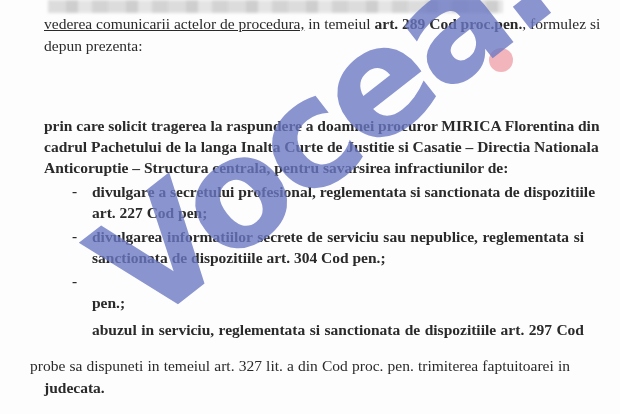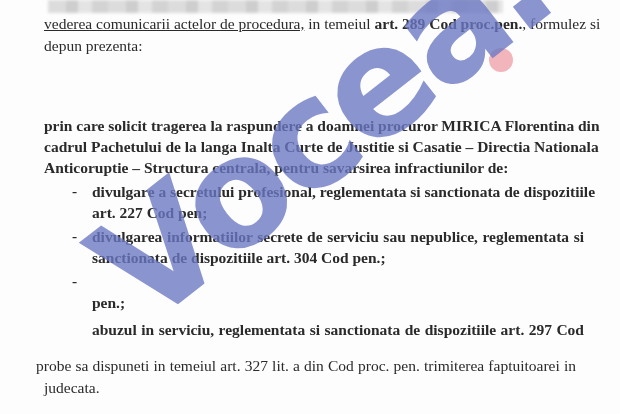--- a/index.html
+++ b/index.html
@@ -57,20 +57,20 @@
   <div class="line b" style="left:92px; top:203px;">art. 227 Cod pen;</div>
 
   <div class="bullet" style="left:72px; top:227px;">-</div>
   <div class="line b just" style="left:92px; top:227px; width:492px;">divulgarea informatiilor secrete de serviciu sau nepublice, reglementata si</div>
   <div class="line b" style="left:92px; top:248px;">sanctionata de dispozitiile art. 304 Cod pen.;</div>
 
   <div class="bullet" style="left:72px; top:272px;">-</div>
   <div class="line b just" style="left:92px; top:272px; width:492px;margin-top:48px;">abuzul in serviciu, reglementata si sanctionata de dispozitiile art. 297 Cod</div>
   <div class="line b" style="left:92px; top:293px;">pen.;</div>
 
-  <div class="line just" style="left:36px; top:356px; width:540px;">probe sa dispuneti in temeiul art. 327 lit. a din Cod proc. pen. trimiterea faptuitoarei in</div>
-  <div class="line" style="left:44px; top:378px;">judecata.</div>
+  <div class="line just" style="left:30px; top:356px; width:540px;">probe sa dispuneti in temeiul art. 327 lit. a din Cod proc. pen. trimiterea faptuitoarei in</div>
+  <div class="line" style="left:44px; top:378px;font-weight:bold;">judecata.</div>
 </div>
 
 <div class="watermark">
   <div class="wm-dot"></div>
   <div class="wm-text">Vocea.biz</div>
 </div>
 
 </body></html>

